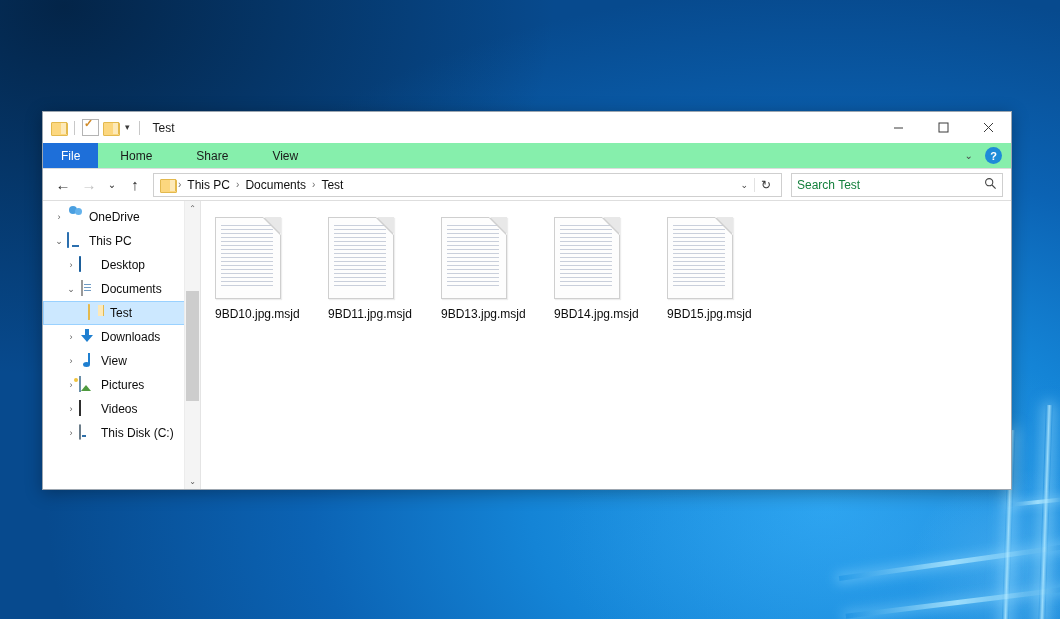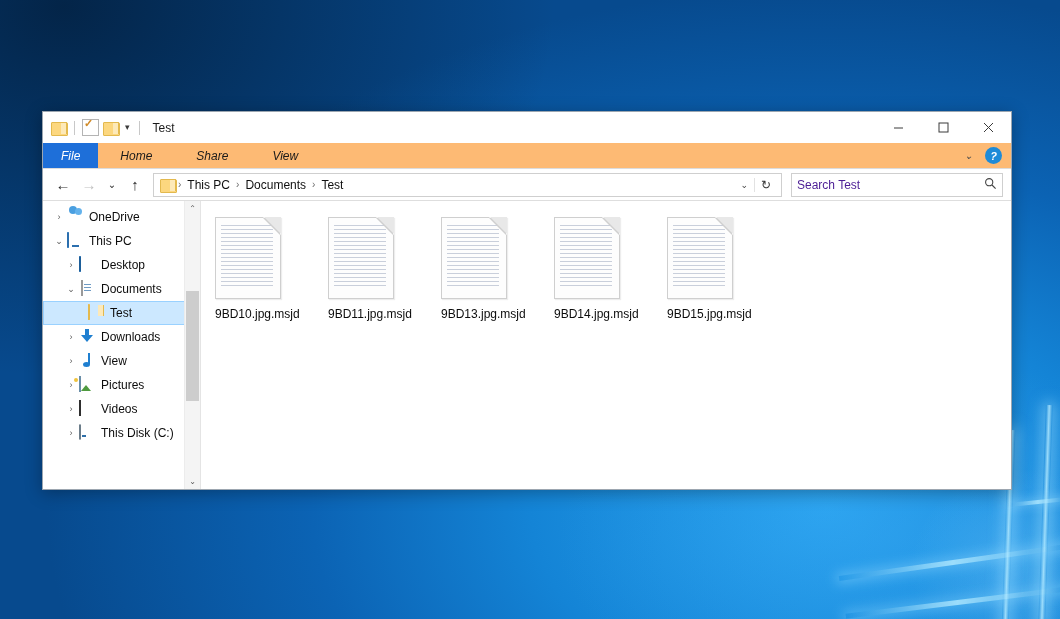--- a/index.html
+++ b/index.html
@@ -152,27 +152,26 @@
     width: 45px; height: 31px;
     display: flex; align-items: center; justify-content: center;
     color: #3b3b3b;
     font-size: 12px;
   }
   .winbtn svg { display: block; }
 
   
   .ribbon {
     height: 25px;
-    background: #fdba74;
+    background: #86efac;
     border-bottom: 1px solid #dcdcdc;
     display: flex;
     align-items: stretch;
     flex: 0 0 auto;
     position: relative;
-    font-style: italic;
   }
   .tab {
     padding: 0 22px;
     display: flex; align-items: center;
     font-size: 12px;
     color: #1a1a1a;
   }
   .tab.file {
     background: #1e6fd9;
     color: #ffffff;
@@ -248,21 +247,21 @@
     background: #fff;
     display: flex;
     align-items: center;
     padding: 0 5px;
     margin-left: 7px;
     flex: 0 0 auto;
   }
   .search-placeholder {
     flex: 1 1 auto;
     font-size: 12px;
-    color: #4c1d95;
+    color: #15803d;
   }
   .search-ico { color: #444; font-size: 12px; }
 
   
   .body {
     flex: 1 1 auto;
     display: flex;
     min-height: 0;
     border-top: 1px solid #dedede;
   }

